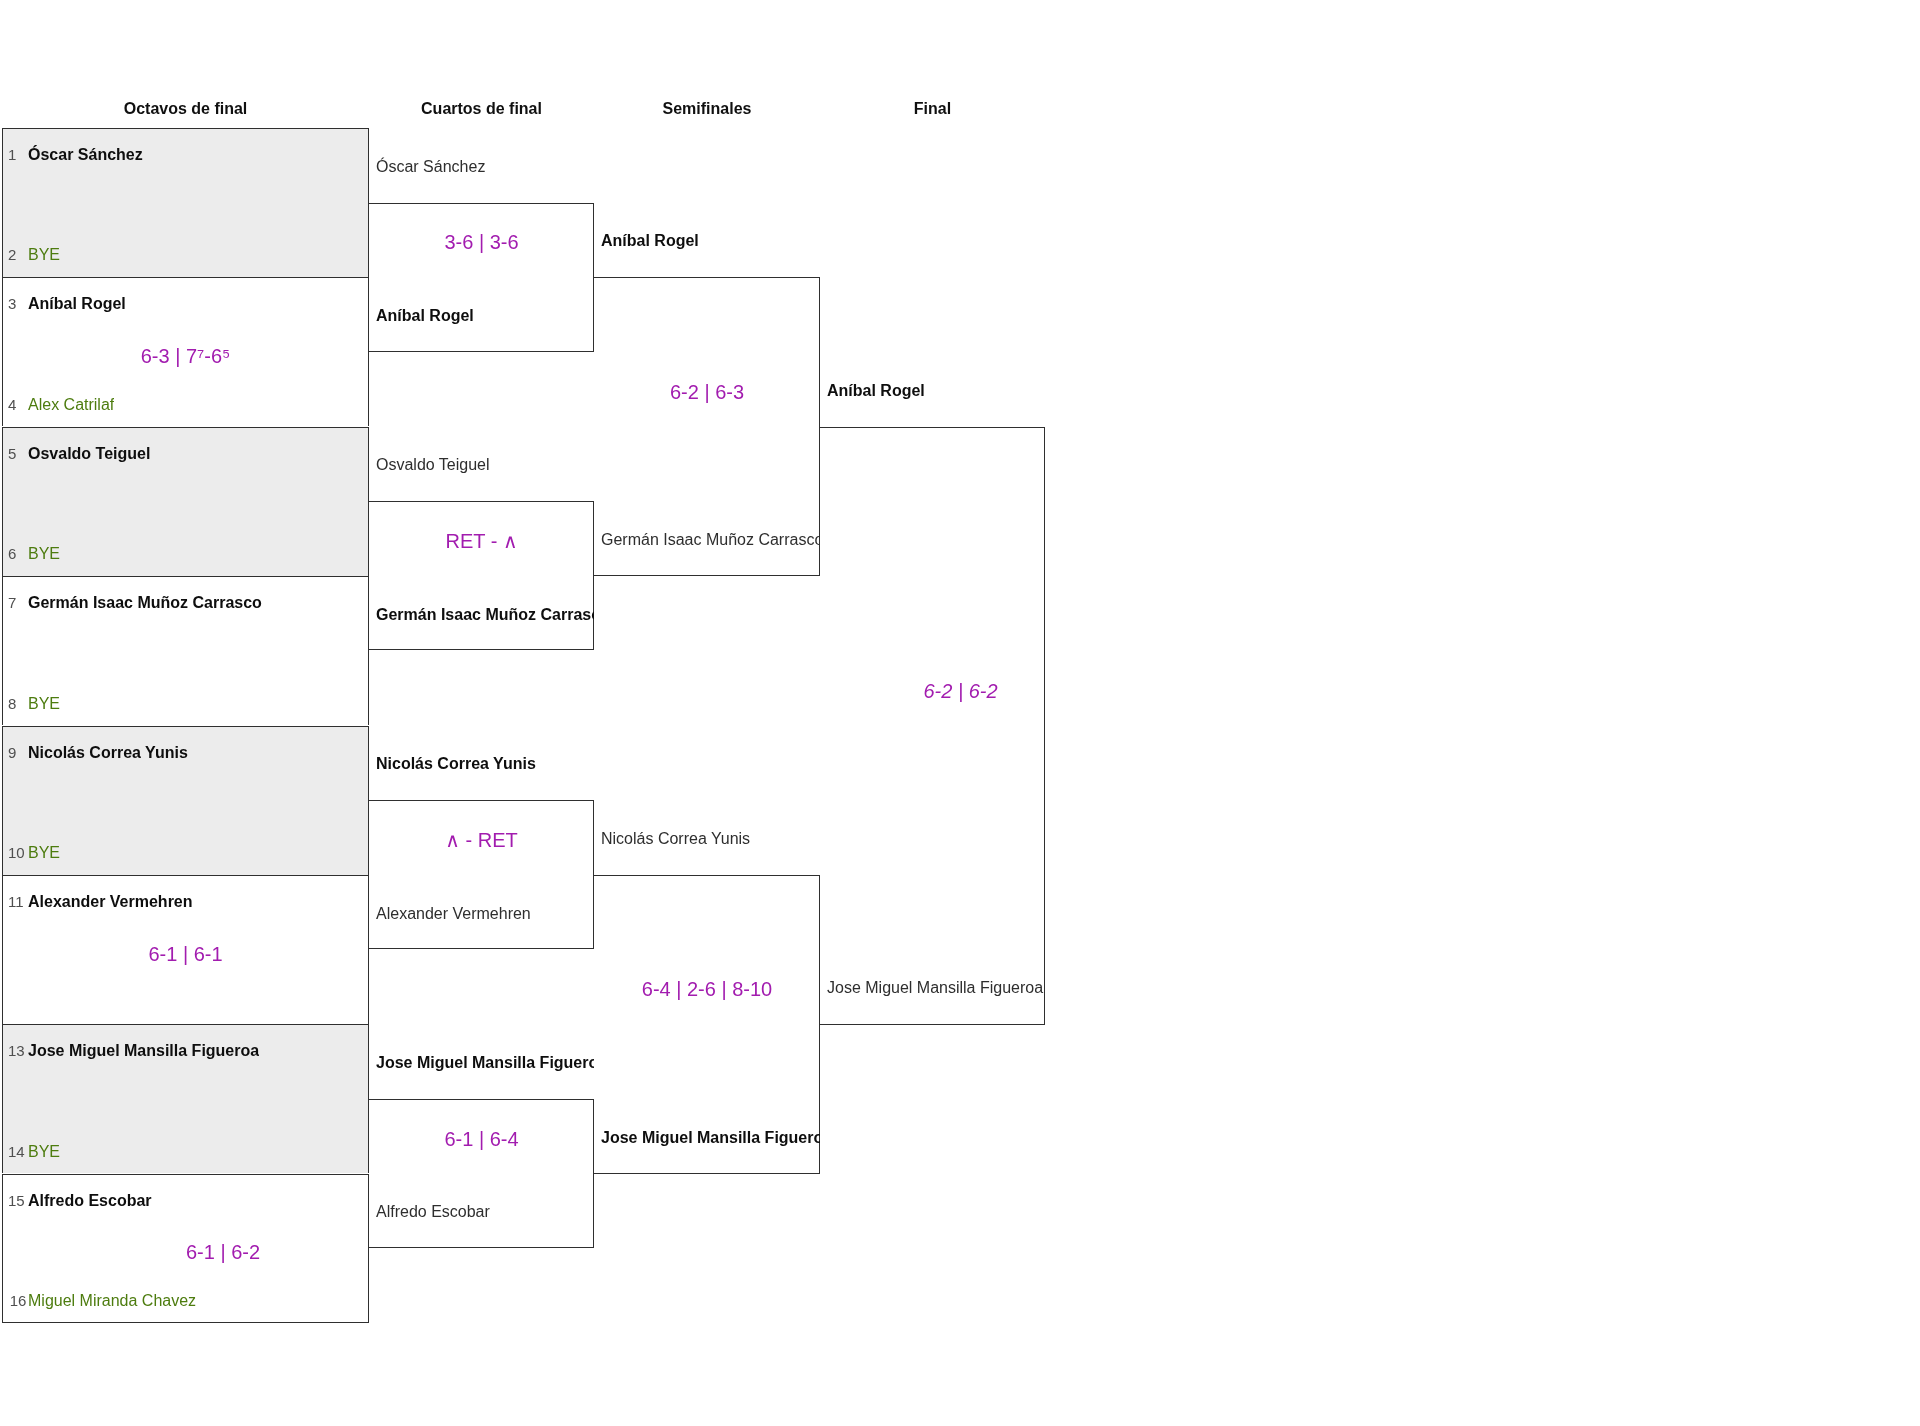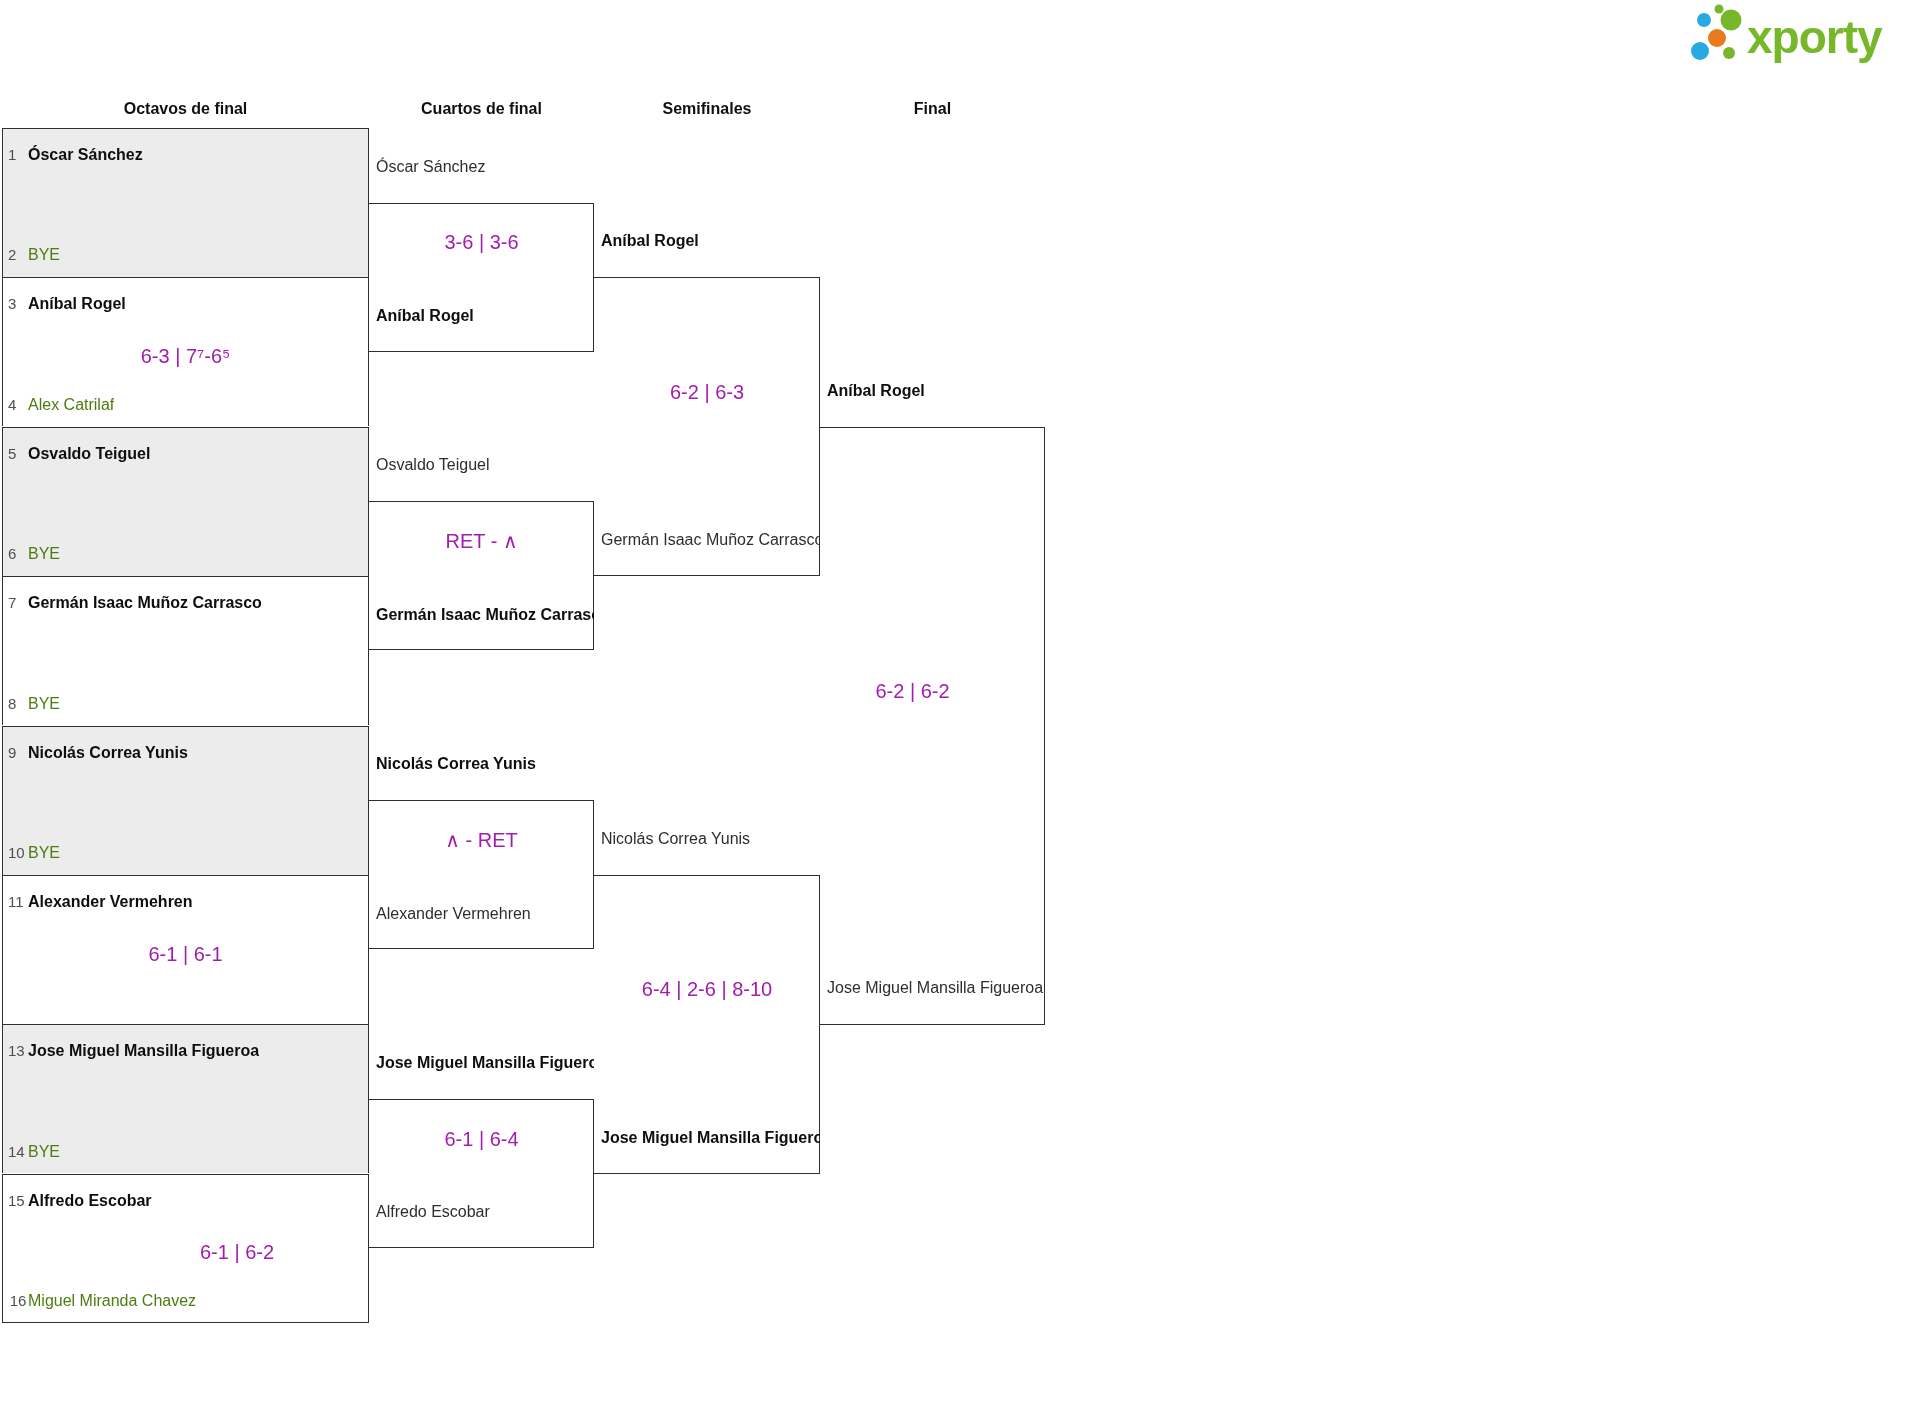--- a/index.html
+++ b/index.html
@@ -45,31 +45,20 @@
     font-size:20px;color:#a21caf;white-space:nowrap;
   }
   #logo{position:absolute;left:1683px;top:2px;width:235px;height:62px;cursor:pointer;}
 </style>
 </head>
 <body>
 
 <div id="canvas">
 
 
-  <a id="logo">
-    <svg width="235" height="62" viewBox="0 0 235 62">
-      <circle id="lg-d1" cx="36" cy="7" r="4.5" fill="#76b82a"></circle>
-      <circle id="lg-d2" cx="21" cy="18" r="7" fill="#2aa9e0"></circle>
-      <circle id="lg-d3" cx="48" cy="18" r="10.5" fill="#76b82a"></circle>
-      <circle id="lg-d4" cx="34" cy="36" r="9" fill="#e8791d"></circle>
-      <circle id="lg-d5" cx="17" cy="49" r="9" fill="#2aa9e0"></circle>
-      <circle id="lg-d6" cx="46" cy="51" r="6" fill="#76b82a"></circle>
-      <text id="lg-text" x="64" y="51" font-size="46" font-weight="700" letter-spacing="-1" font-family="&quot;Liberation Sans&quot;,&quot;DejaVu Sans&quot;,sans-serif" fill="#76b82a">xporty</text>
-    </svg>
-  </a>
 
   <div class="rh" style="left:2px;width:367px">Octavos de final</div>
   <div class="rh" style="left:369px;width:225px">Cuartos de final</div>
   <div class="rh" style="left:594px;width:226px">Semifinales</div>
   <div class="rh" style="left:820px;width:225px">Final</div>
 
   <div id="bracket">
       <div class="r1box gray" style="left: 2px; top: 128px; width: 367px; height: 149px;"></div>
       <div class="entry" style="left: 8px; top: 145px; width: 357px;">
         <span class="seed">1</span>
@@ -137,21 +126,21 @@
       </div>
       <div class="r1box last" style="left: 2px; top: 1174px; width: 367px; height: 149px;"></div>
       <div class="entry" style="left: 8px; top: 1191px; width: 357px;">
         <span class="seed">15</span>
         <span class="pname w">Alfredo Escobar</span>
       </div>
       <div class="entry" style="left: 8px; top: 1291px; width: 357px; text-align: center;">
         <span class="seed">16</span>
         <span class="pname">Miguel Miranda Chavez</span>
       </div>
-      <div class="score" style="left: 20px; top: 1242px; width: 434px;">6-1 | 6-2</div>
+      <div class="score" style="left: 6px; top: 1242px; width: 434px;">6-1 | 6-2</div>
       <div class="mbox" style="left: 369px; top: 203px; width: 225px; height: 149px;"></div>
       <div class="lbl" style="left: 376px; top: 157px; width: 218px;">Óscar Sánchez</div>
       <div class="lbl w" style="left: 376px; top: 306px; width: 218px;">Aníbal Rogel</div>
       <div class="score" style="left: 369px; top: 232px; width: 225px;">3-6 | 3-6</div>
       <div class="mbox" style="left: 369px; top: 501px; width: 225px; height: 149px;"></div>
       <div class="lbl" style="left: 376px; top: 455px; width: 218px;">Osvaldo Teiguel</div>
       <div class="lbl w" style="left: 376px; top: 605px; width: 218px;">Germán Isaac Muñoz Carrasco</div>
       <div class="score" style="left: 369px; top: 531px; width: 225px;">RET - ∧</div>
       <div class="mbox" style="left: 369px; top: 800px; width: 225px; height: 149px;"></div>
       <div class="lbl w" style="left: 376px; top: 754px; width: 218px;">Nicolás Correa Yunis</div>
@@ -165,16 +154,16 @@
       <div class="lbl w" style="left: 601px; top: 231px; width: 219px;">Aníbal Rogel</div>
       <div class="lbl" style="left: 601px; top: 530px; width: 219px;">Germán Isaac Muñoz Carrasco</div>
       <div class="score" style="left: 594px; top: 382px; width: 226px;">6-2 | 6-3</div>
       <div class="mbox" style="left: 594px; top: 875px; width: 226px; height: 299px;"></div>
       <div class="lbl" style="left: 601px; top: 829px; width: 219px;">Nicolás Correa Yunis</div>
       <div class="lbl w" style="left: 601px; top: 1128px; width: 219px;">Jose Miguel Mansilla Figueroa</div>
       <div class="score" style="left: 594px; top: 979px; width: 226px;">6-4 | 2-6 | 8-10</div>
       <div class="mbox" style="left: 820px; top: 427px; width: 225px; height: 598px;"></div>
       <div class="lbl w" style="left: 827px; top: 381px; width: 218px;">Aníbal Rogel</div>
       <div class="lbl" style="left: 827px; top: 978px; width: 218px;">Jose Miguel Mansilla Figueroa</div>
-      <div class="score" style="left: 800px; top: 681px; width: 225px;">6-2 | 6-2</div>
+      <div class="score" style="left: 848px; top: 681px; width: 225px; font-style: italic;">6-2 | 6-2</div>
     </div>
 
 </div>
 
 </body></html>

